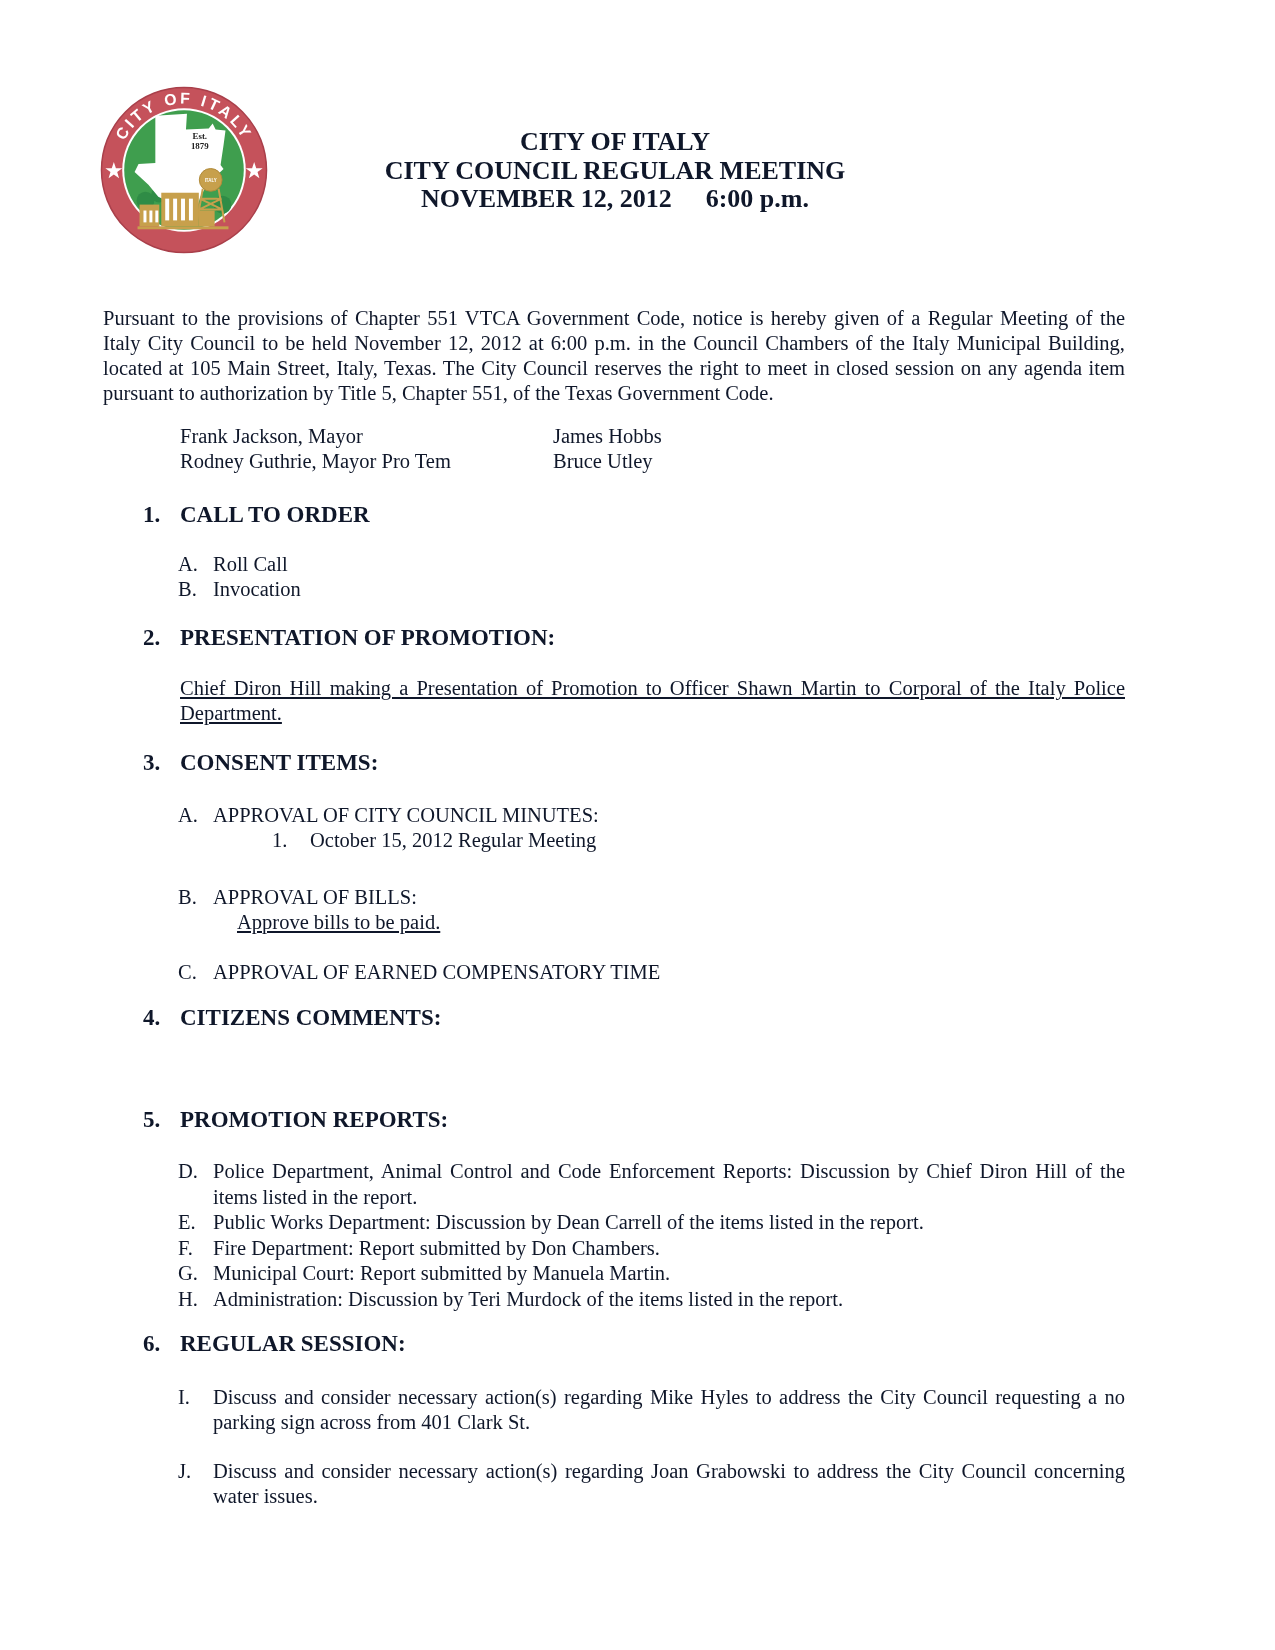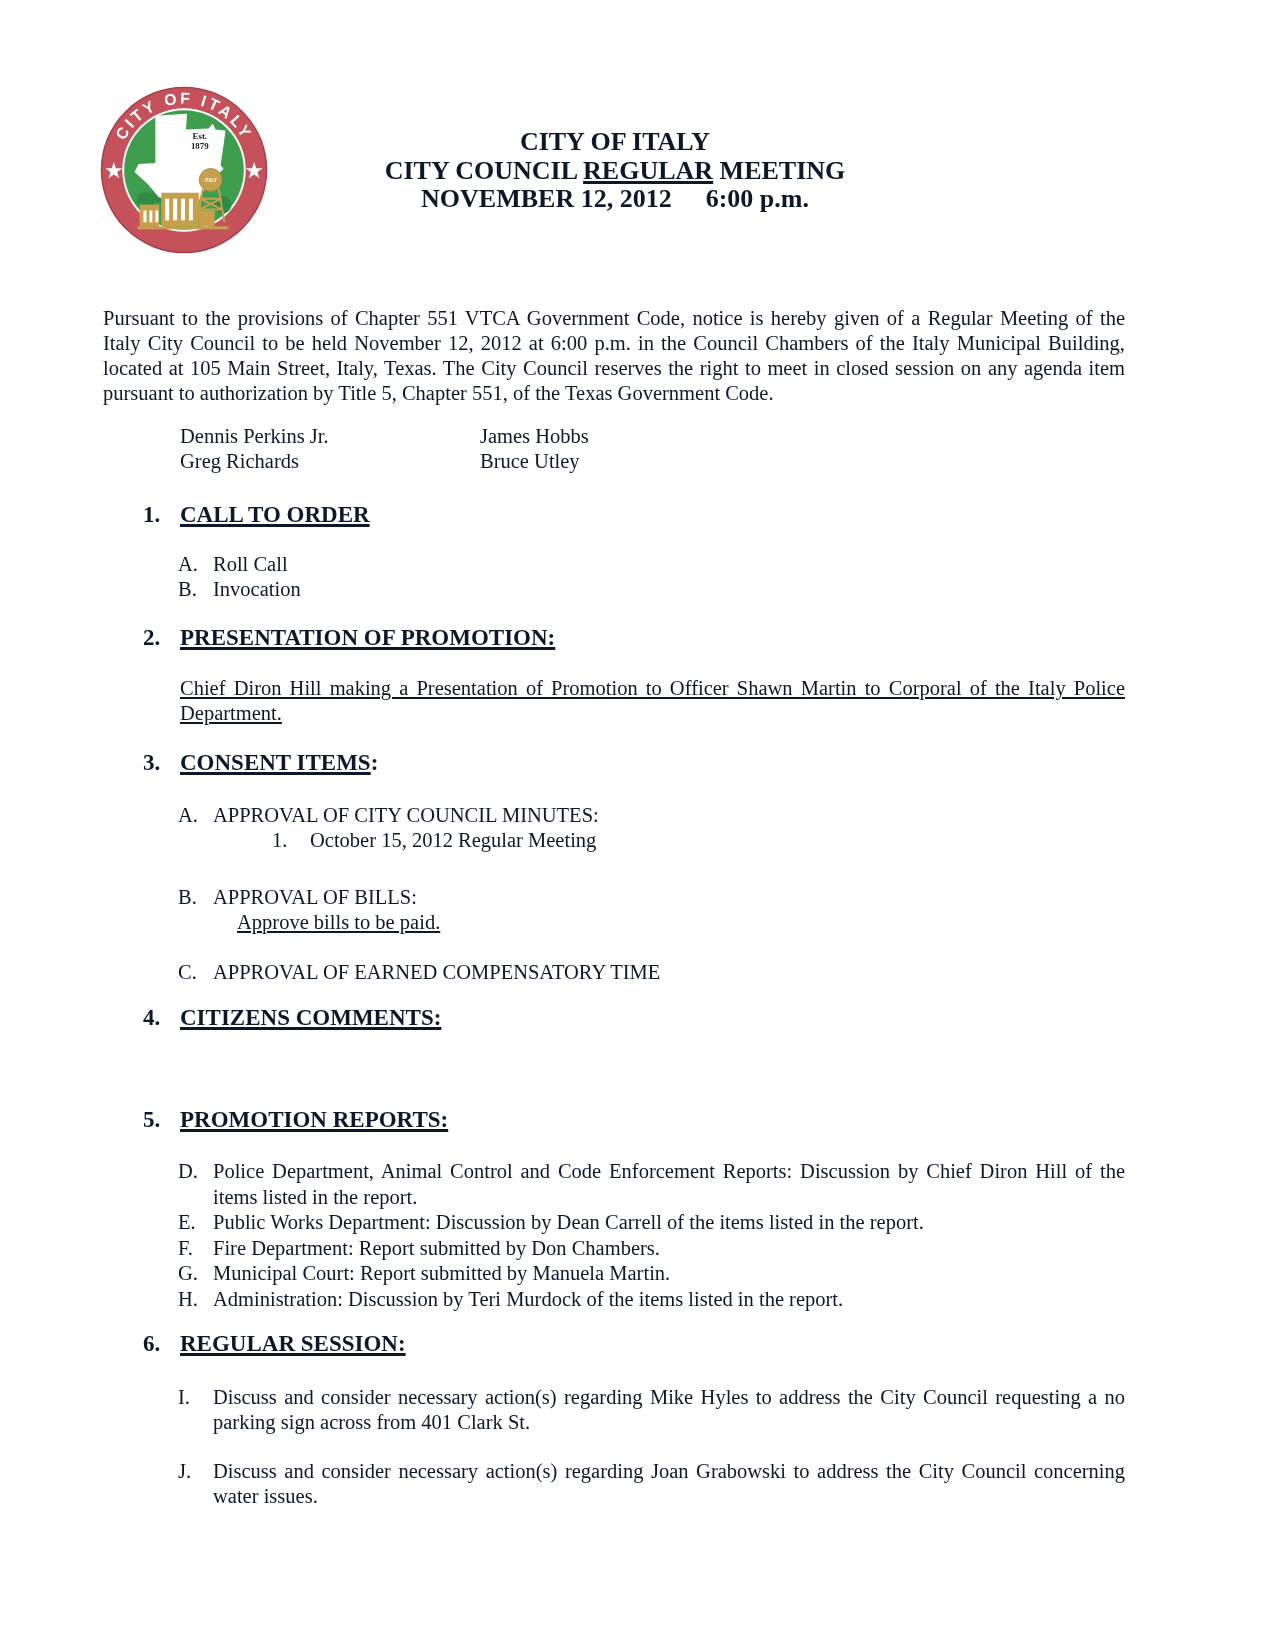--- a/index.html
+++ b/index.html
@@ -7,21 +7,21 @@
     position:relative;width:1275px;height:1650px;background:#fff;color:#0f172a;
     font-family:"Liberation Serif","DejaVu Serif",serif;
     font-size:20.5px;line-height:25px;overflow:hidden;
   }
   .doc-header{position:relative;height:306px;}
   .logo{position:absolute;left:100px;top:86px;width:168px;height:168px;}
   .title-block{
     position:absolute;left:330px;top:128px;width:570px;text-align:center;
     font-weight:bold;font-size:26px;line-height:28.5px;
   }
-  .u{text-decoration:underline;text-decoration-thickness:2px;text-underline-offset:2px;}
+  .u{text-decoration-thickness:2px;text-underline-offset:2px;}
   .title-block .u{text-decoration-thickness:3px;}
   .date-gap{display:inline-block;width:34px;}
   .intro{margin:0 0 14px 103px;width:1022px;text-align:justify;}
   .council{display:flex;margin:18px 0 0 180px;}
   .c1{width:373px;}.c2{width:300px;}
   .sec-head{display:flex;margin-left:143px;font-weight:bold;font-size:23px;line-height:25px;}
   .sec-num{flex:none;width:37px;}
   .sec-title .u{text-decoration-thickness:2.5px;}
   .items{margin-left:178px;width:947px;}
   .item{display:flex;}
@@ -98,23 +98,23 @@
     <div class="title-block">
       <div>CITY OF ITALY</div>
       <div><span>CITY COUNCIL </span><span class="u">REGULAR</span><span> MEETING</span></div>
       <div><span>NOVEMBER 12, 2012</span><span class="date-gap"></span><span>6:00 p.m.</span></div>
     </div>
   </div>
 
   <p class="intro">Pursuant to the provisions of Chapter 551 VTCA Government Code, notice is hereby given of a Regular Meeting of the Italy City Council to be held November 12, 2012 at 6:00 p.m. in the Council Chambers of the Italy Municipal Building, located at 105 Main Street, Italy, Texas.  The City Council reserves the right to meet in closed session on any agenda item pursuant to authorization by Title 5, Chapter 551, of the Texas Government Code.</p>
 
   <div class="council">
-    <div class="c2">
-      <div>Dennis Perkins Jr.</div>
-      <div>Greg Richards</div>
+    <div class="c1">
+      <div>Frank Jackson, Mayor</div>
+      <div>Rodney Guthrie, Mayor Pro Tem</div>
     </div>
     <div class="c3">
       <div>James Hobbs</div>
       <div>Bruce Utley</div>
     </div>
   </div>
 
   <section>
     <div class="sec-head" style="margin-top:28px">
       <span class="sec-num">1.</span>

